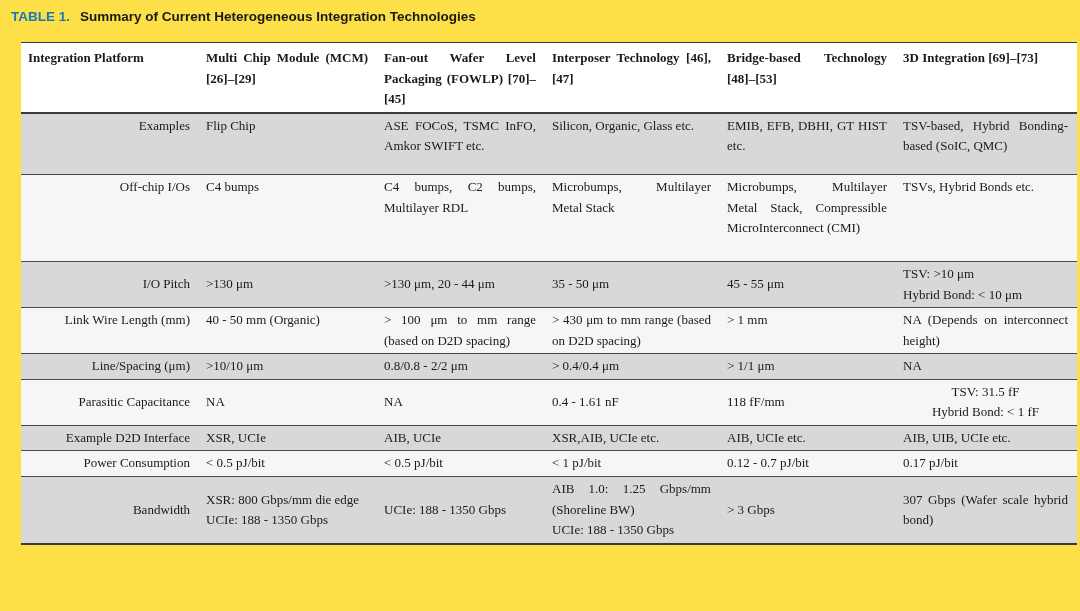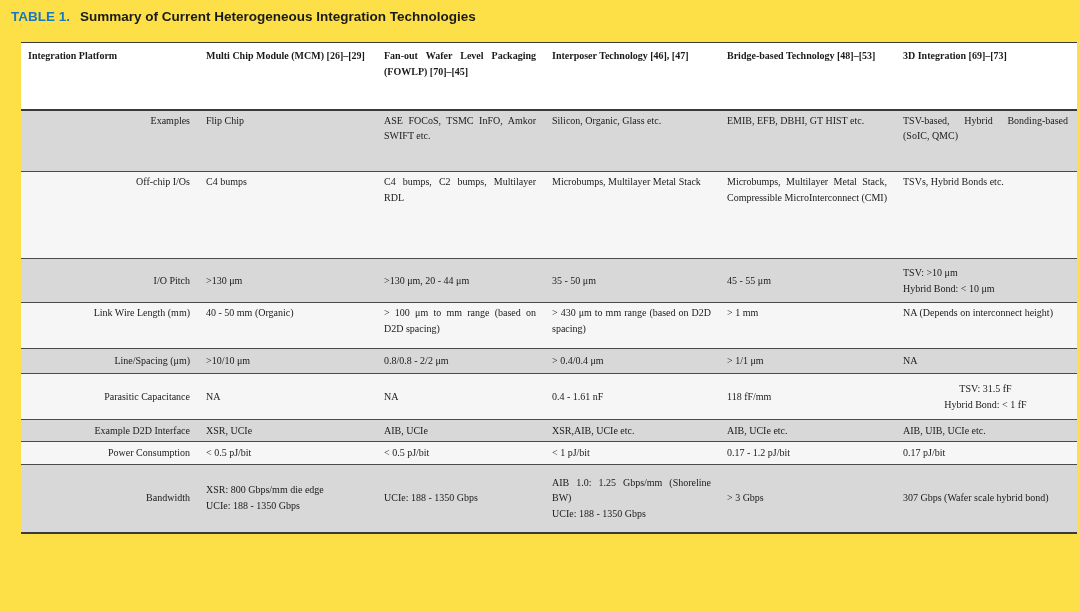--- a/index.html
+++ b/index.html
@@ -24,21 +24,21 @@
     color: var(--caption-accent, #1878be);
     margin-right: 10px;
   }
   table.ht {
     position: absolute;
     left: 21px;
     top: 42px;
     width: 1056px;
     border-collapse: collapse;
     table-layout: fixed;
-    font-size: 10px;
+    font-size: 13px;
     line-height: 1.58;
   }
   .ht th, .ht td {
     text-align: justify;
     vertical-align: middle;
     padding: 2px 9px 2px 7px;
     white-space: pre-line;
     overflow: hidden;
   }
   .ht thead th {
@@ -142,21 +142,21 @@
         <td>AIB, UCIe</td>
         <td>XSR,AIB, UCIe etc.</td>
         <td>AIB, UCIe etc.</td>
         <td>AIB, UIB, UCIe etc.</td>
       </tr>
       <tr style="height:23px">
         <th>Power Consumption</th>
         <td>&lt; 0.5 pJ/bit</td>
         <td>&lt; 0.5 pJ/bit</td>
         <td>&lt; 1 pJ/bit</td>
-        <td>0.17 - 1.2 pJ/bit</td>
+        <td>0.12 - 0.7 pJ/bit</td>
         <td>0.17 pJ/bit</td>
       </tr>
       <tr style="height:68px">
         <th>Bandwidth</th>
         <td>XSR: 800 Gbps/mm die edge
 UCIe: 188 - 1350 Gbps</td>
         <td>UCIe: 188 - 1350 Gbps</td>
         <td>AIB 1.0: 1.25 Gbps/mm (Shoreline BW)
 UCIe: 188 - 1350 Gbps</td>
         <td>&gt; 3 Gbps</td>

